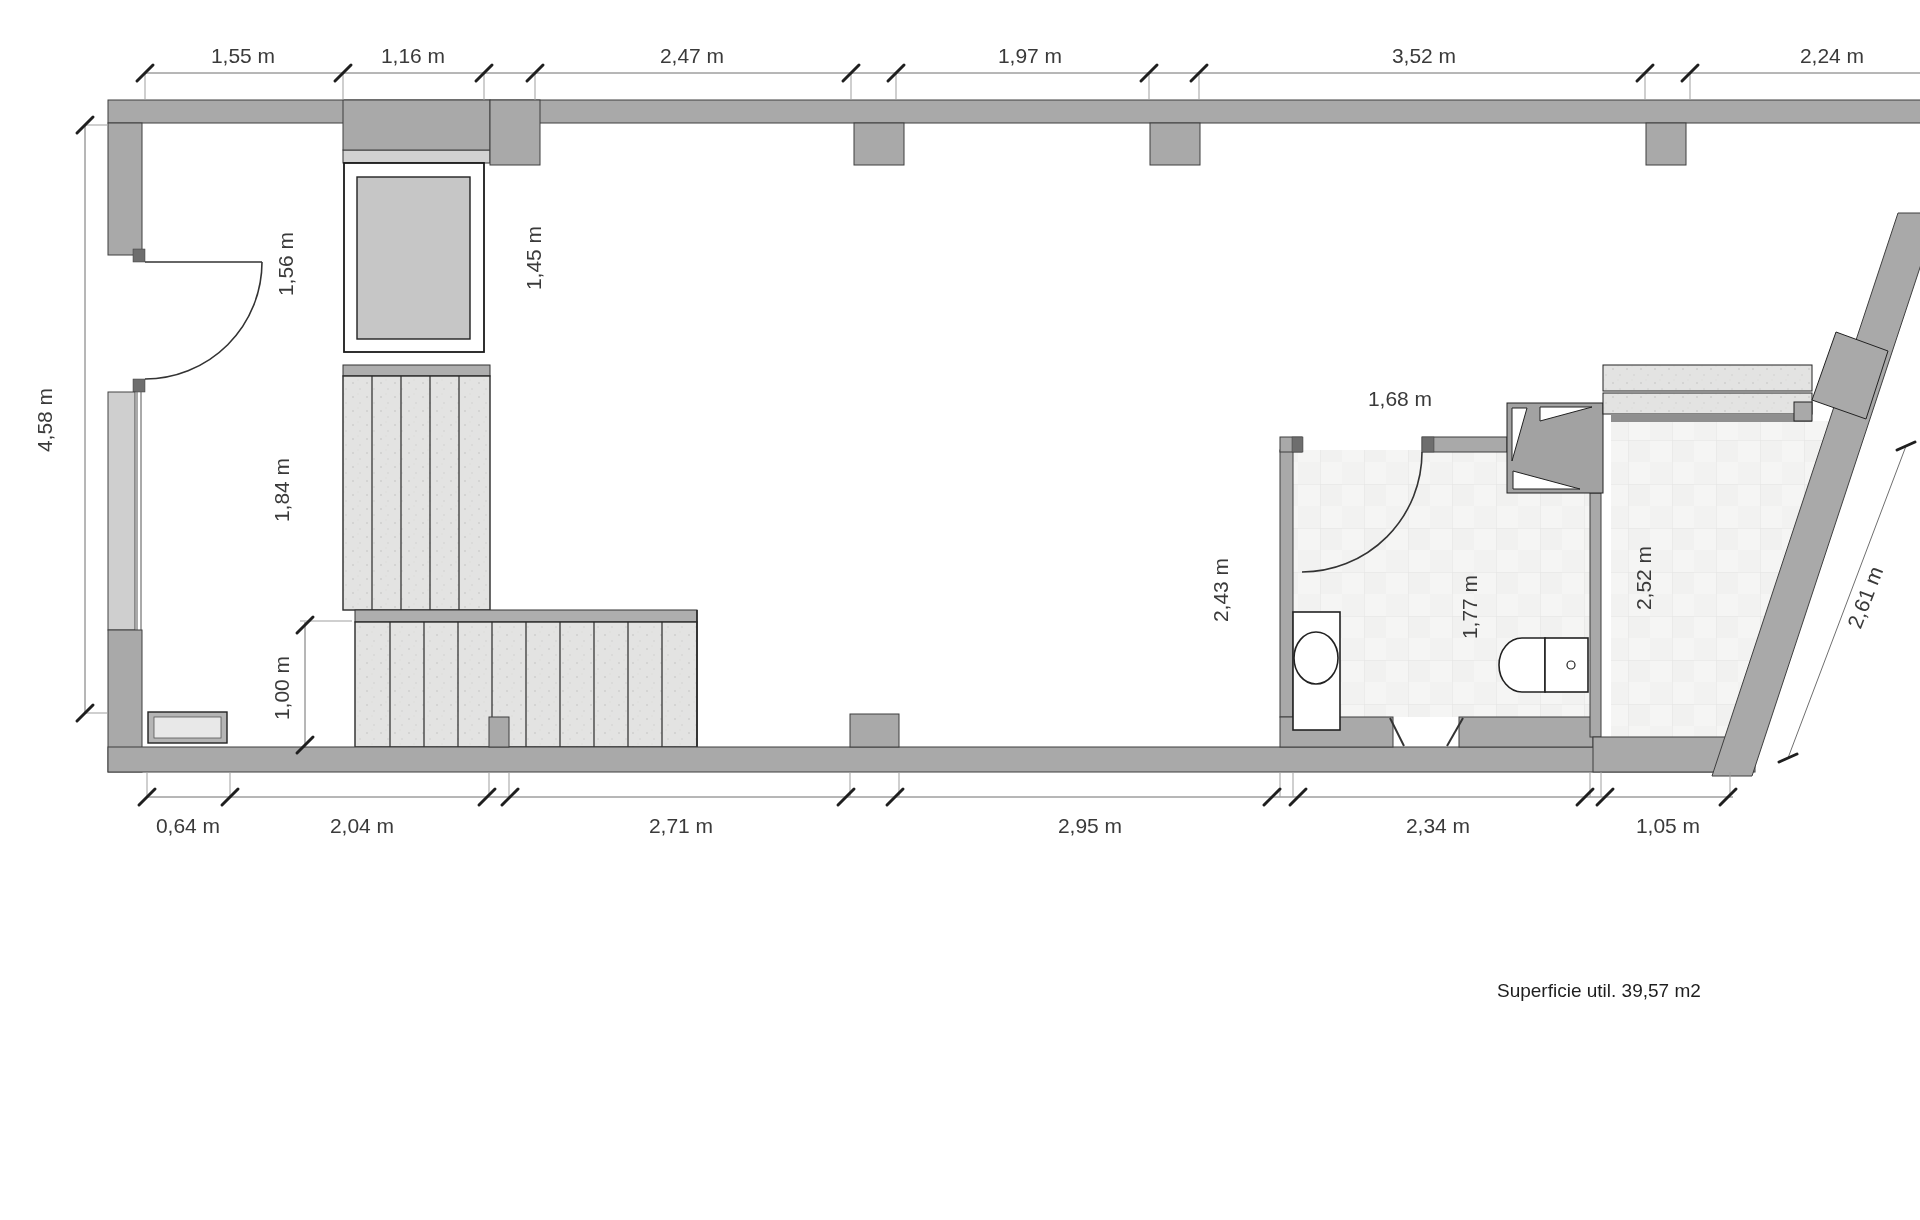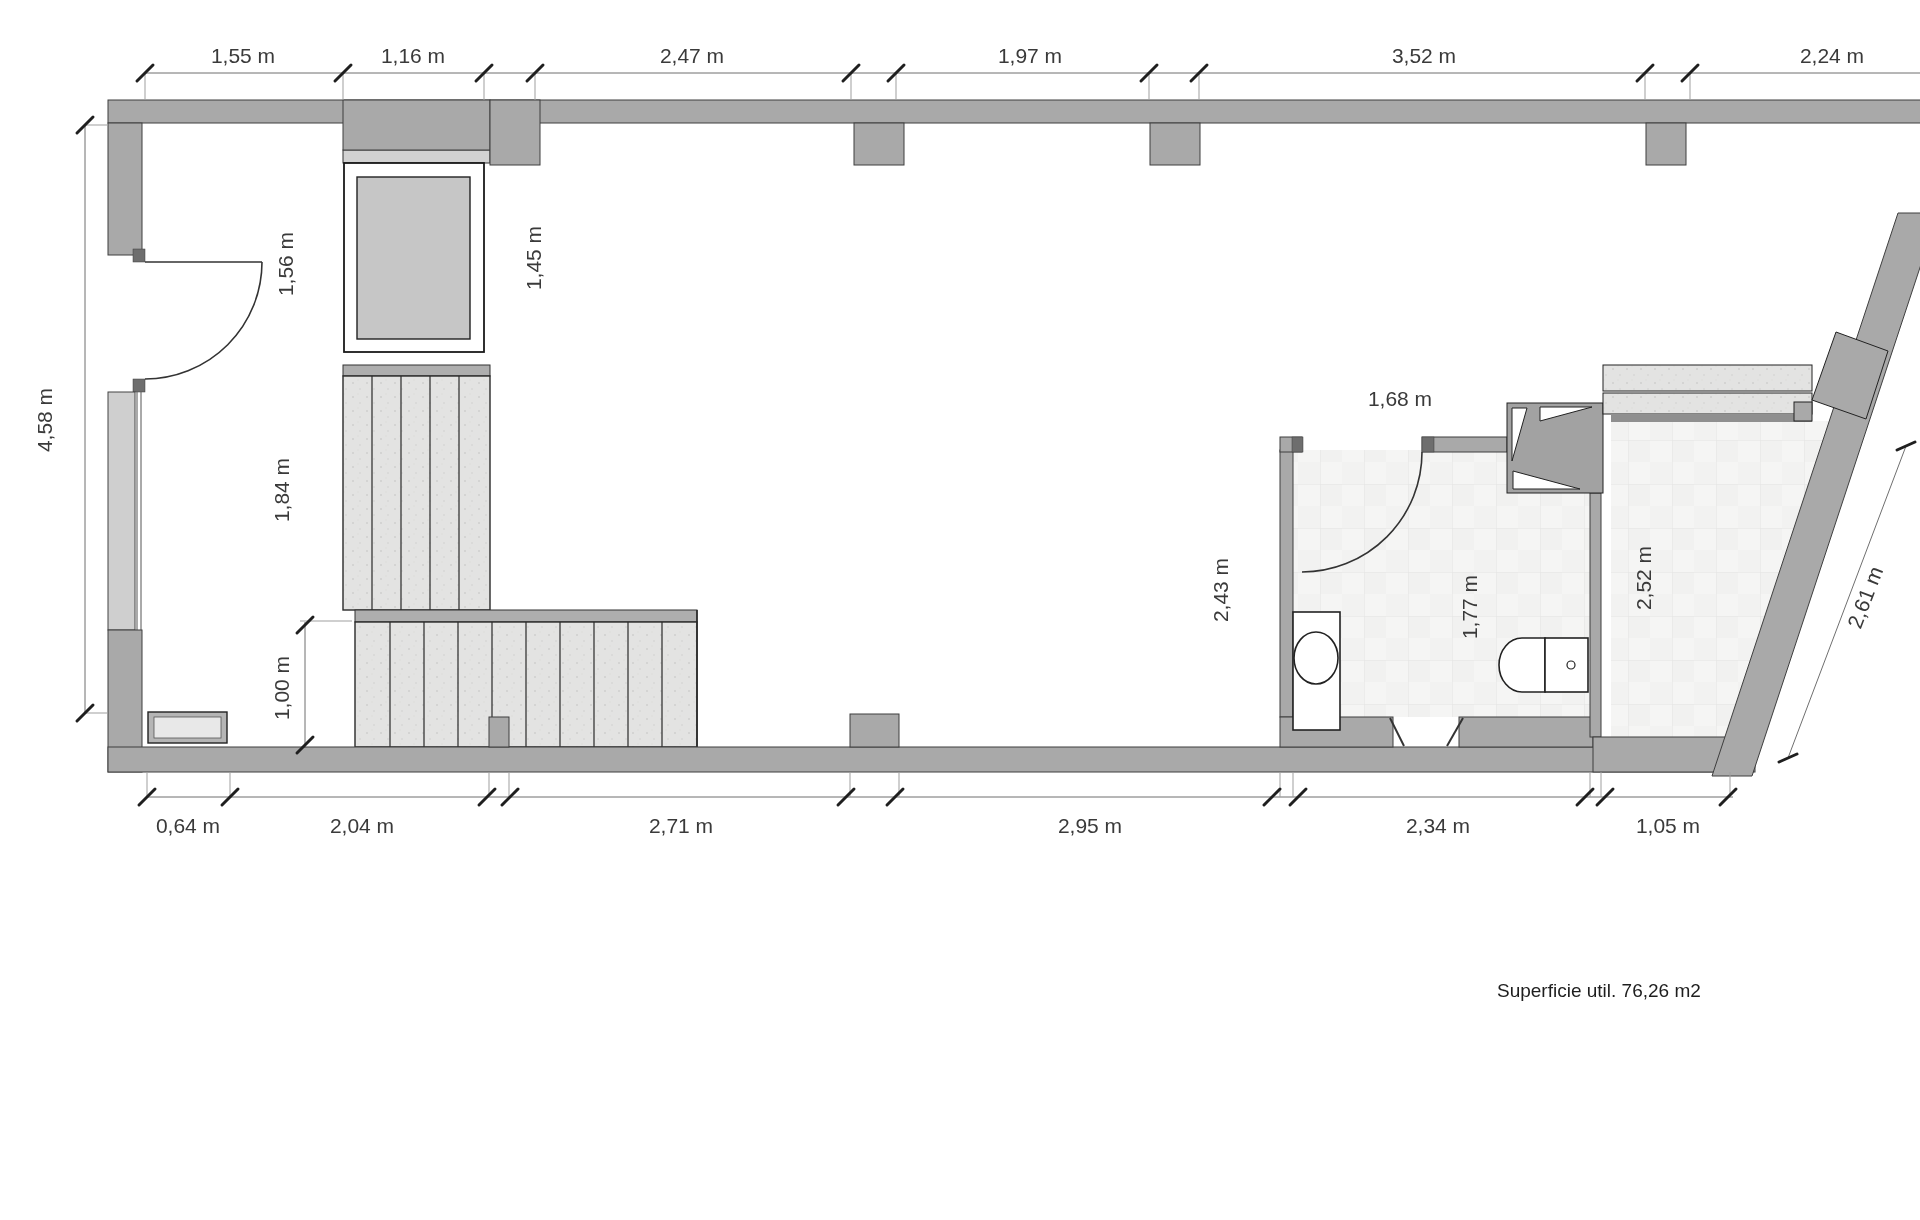--- a/index.html
+++ b/index.html
@@ -210,21 +210,21 @@
     <text transform="translate(289,688) rotate(-90)">1,00 m</text>
     <text x="1400" y="406">1,68 m</text>
     <text transform="translate(1228,590) rotate(-90)">2,43 m</text>
     <text transform="translate(1477,607) rotate(-90)">1,77 m</text>
     <text transform="translate(1651,578) rotate(-90)">2,52 m</text>
     <text transform="translate(1872,600) rotate(-69)">2,61 m</text>
   </g>
 </svg>
 
 <div class="legend">
-  <div>Superficie util. 76,26 m2</div>
+  <div>Superficie util. 39,57 m2</div>
   <div class="rooms">
     
     
     
     
     
     
   </div>
 </div>
 

